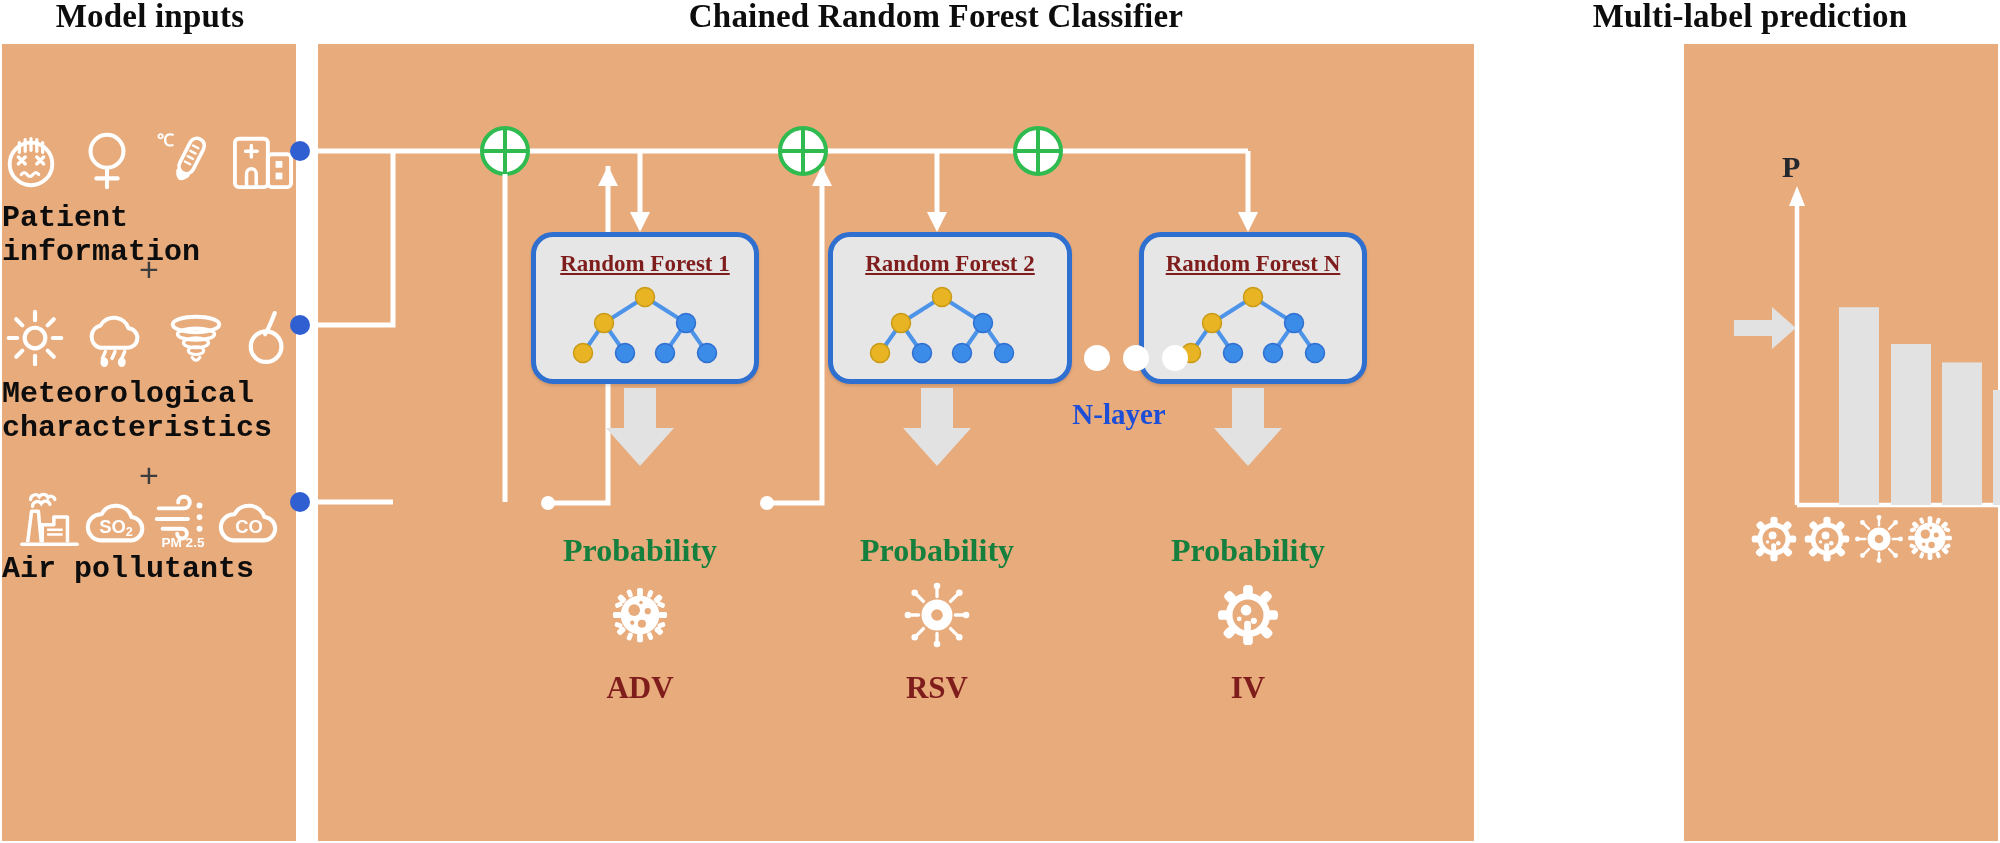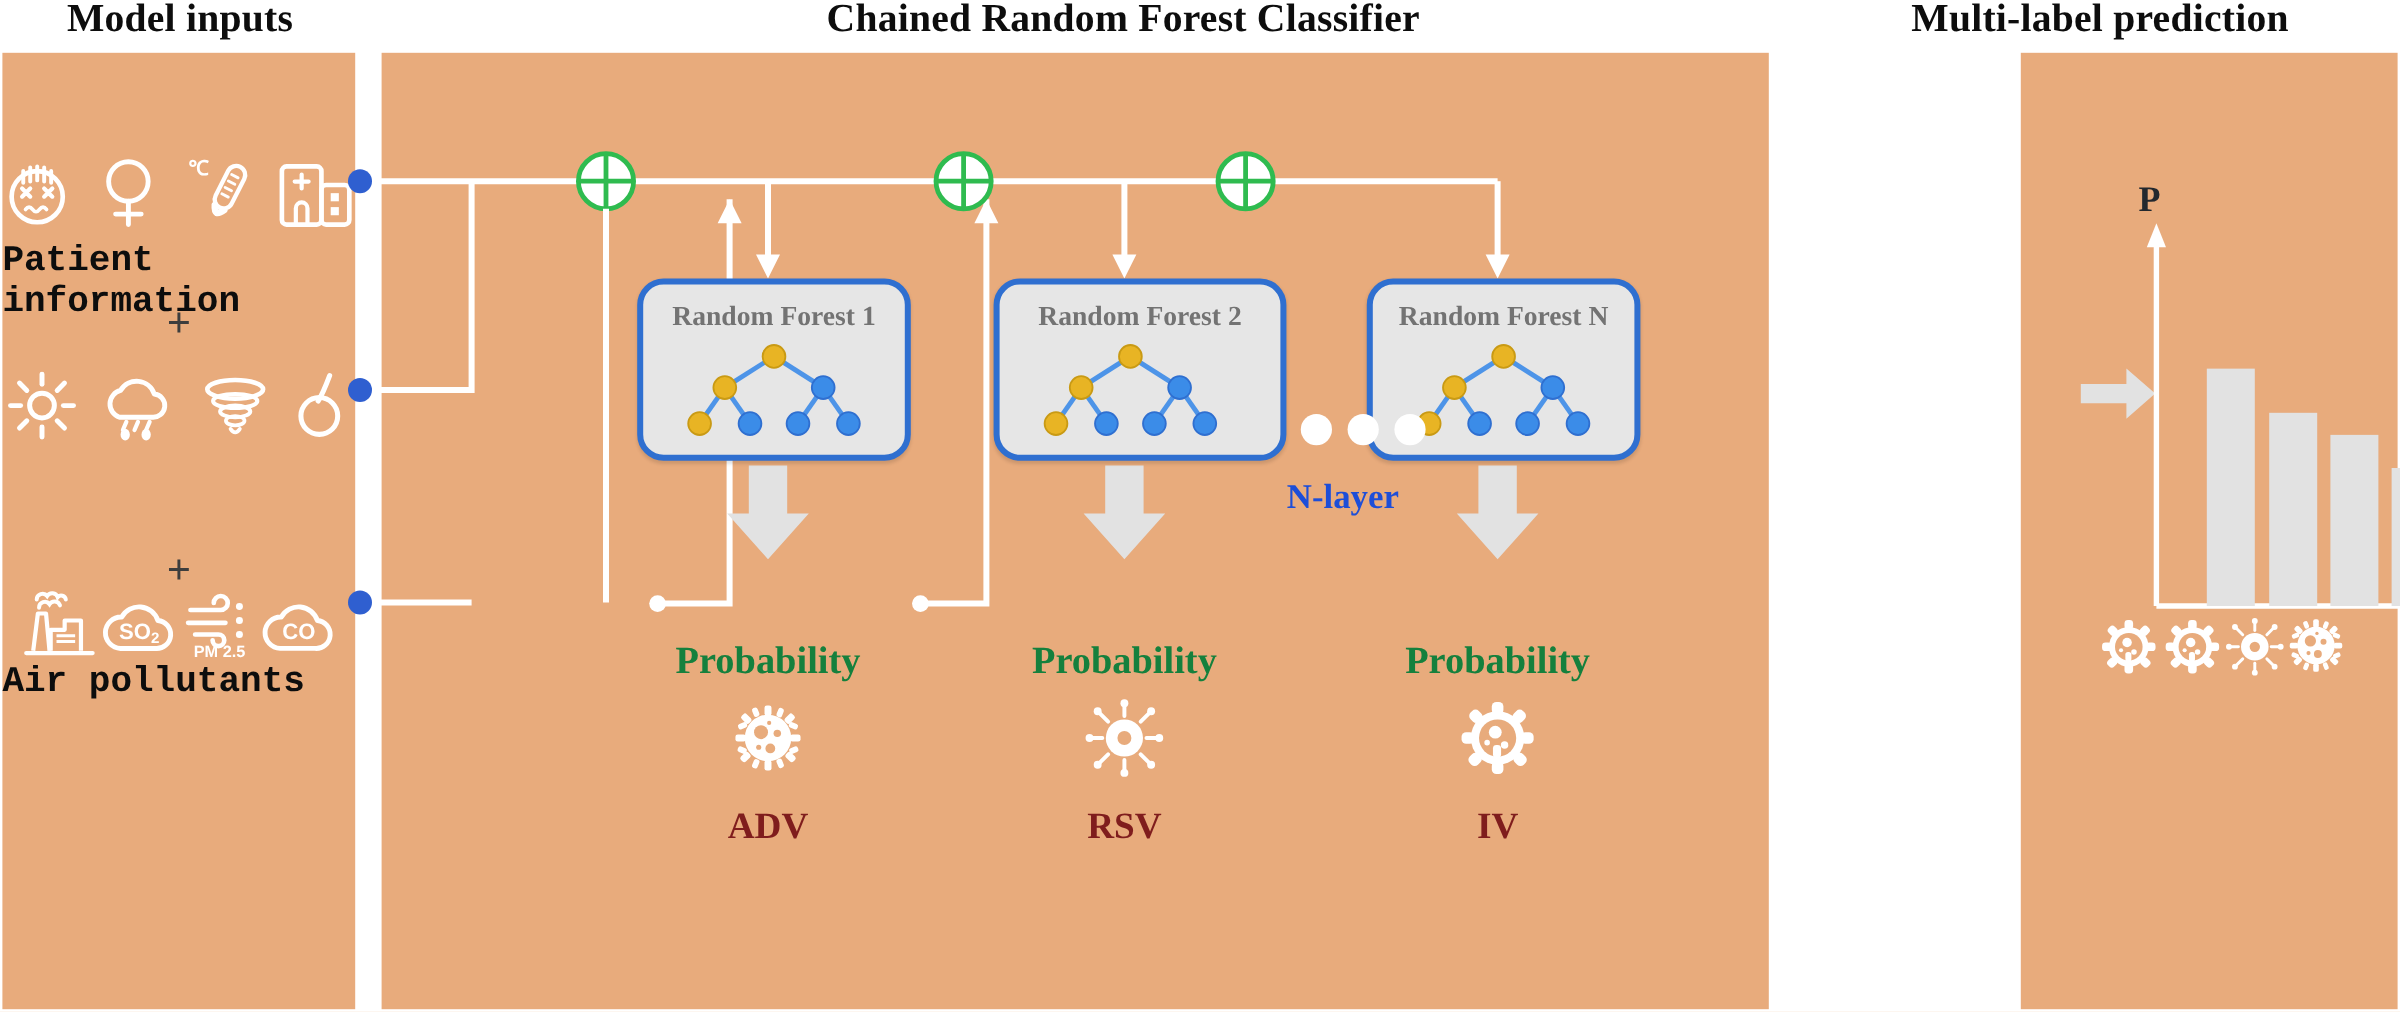--- a/index.html
+++ b/index.html
@@ -15,21 +15,21 @@
   .ico{display:block;}
   .grp-label{position:absolute;width:100%;font-weight:bold;
              font-size:30px;color:#0d0d0d;line-height:1.12;font-family:Liberation Mono, monospace;}
   .plus{position:absolute;width:100%;text-align:center;font-size:34px;color:#3d3d3d;
         font-family:"Liberation Sans",sans-serif;font-weight:500;}
 
   
   .rf-box{position:absolute;background:#e6e6e6;border:5px solid #2f6fd0;border-radius:22px;
           box-shadow:0 2px 3px rgba(0,0,0,.12);}
   .rf-title{position:absolute;top:14px;left:0;width:100%;text-align:center;font-weight:bold;
-            font-size:23px;color:#737373;font-family:"Liberation Serif",serif;white-space:nowrap;}
+            font-size:23px;color:#7f1d1d;font-family:"Liberation Serif",serif;white-space:nowrap;text-decoration:underline;}
   .prob{position:absolute;text-align:center;font-weight:bold;font-size:32px;color:#15803d;
         font-family:"Liberation Serif",serif;white-space:nowrap;}
   .vlabel{position:absolute;text-align:center;font-weight:bold;font-size:31px;color:#7f1d1d;
           font-family:"Liberation Serif",serif;white-space:nowrap;}
   .nlayer{position:absolute;text-align:center;font-weight:bold;font-size:29px;color:#1d4ed8;
           font-family:"Liberation Serif",serif;white-space:nowrap;}
   .dots3{position:absolute;display:flex;gap:13px;}
   .dots3 i{width:26px;height:26px;border-radius:50%;background:#fff;display:block;}
 
   svg{position:absolute;top:0;left:0;overflow:visible;}
@@ -108,20 +108,24 @@
       <ellipse cx="32" cy="18" rx="24" ry="8" fill="none" stroke="#fff" stroke-width="4"></ellipse>
       <ellipse cx="32" cy="28" rx="19" ry="6" fill="none" stroke="#fff" stroke-width="3.6"></ellipse>
       <ellipse cx="32" cy="37" rx="13" ry="5" fill="none" stroke="#fff" stroke-width="3.4"></ellipse>
       <ellipse cx="32" cy="45" rx="8" ry="4" fill="none" stroke="#fff" stroke-width="3.2"></ellipse>
       <path d="M28 52 q4 6 8 0" fill="none" stroke="#fff" stroke-width="3.2" stroke-linecap="round"></path>
     </svg>
     <svg class="ico" width="46" height="62" viewBox="0 0 48 64" style="position:relative">
       <path d="M31 6 q-6 16 -10 22" fill="none" stroke="#fff" stroke-width="4.4" stroke-linecap="round"></path>
       <circle cx="22" cy="41" r="16" fill="none" stroke="#fff" stroke-width="4.4"></circle>
     </svg>
+  </div>
+  <div class="grp-label" style="left:2px;top:378px;width:294px;">
+    <div>Meteorological</div>
+    <div>characteristics</div>
   </div>
 
   <div class="plus" style="left:2px;top:456px;width:294px;">+</div>
 
   <div class="icon-row" style="left:10px;top:482px;width:276px;height:76px;gap:0;justify-content:center;">
     <svg class="ico" width="66" height="66" viewBox="0 0 68 66" style="position:relative">
       <g fill="none" stroke="#fff" stroke-width="3.4" stroke-linecap="round">
         <path d="M14 12 a5 5 0 0 1 9 -3 a5 5 0 0 1 9 1 a4 4 0 0 1 7 2"></path>
         <path d="M16 19 a5 5 0 0 1 9 -3 a5 5 0 0 1 9 1"></path>
       </g>

